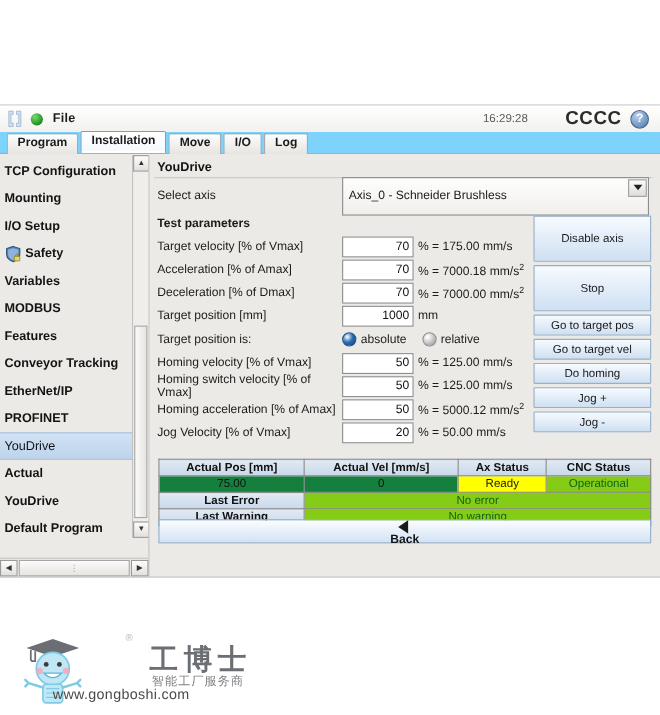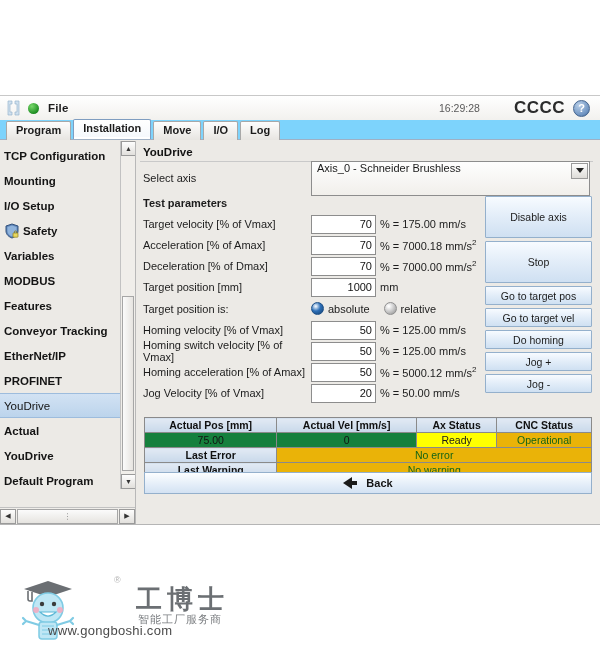--- a/index.html
+++ b/index.html
@@ -223,21 +223,21 @@
     white-space: nowrap;
   }
   .unit sup { font-size: 8px; }
 
   
   #axis-row { height: 22px; margin-bottom: 4px; }
   #axis-select {
     width: 279px; height: 35px;
     background: linear-gradient(#fefefe, #f1efeb);
     border: 1px solid #8d8d8d;
-    display: flex; align-items: flex-start;
+    display: flex; align-items: center;
     font-size: 11px; color: #1a1a1a;
     padding-left: 5px;
     position: relative;
   }
   #axis-select .arrow-box {
     position: absolute; right: 1px; top: 1px;
     width: 17px; height: 16px;
     background: linear-gradient(#fdfdfd,#dedcd8);
     border: 1px solid #9a9a9a;
     display: flex; align-items: center; justify-content: center;
@@ -296,35 +296,35 @@
     text-align: center;
     padding: 1px 2px;
   }
   #status-table th {
     background: linear-gradient(#e2eaf4, #c8d8ea);
     font-weight: bold;
     color: #101010;
   }
   .cell-white { background: #15803d; color: #111; }
   .cell-yellow { background: #ffff00; color: #1a1a1a; }
-  .cell-green  { background: #eab308; color: #156415; }
+  .cell-green  { background: #84cc16; color: #156415; }
   .row-head {
     background: linear-gradient(#e2eaf4, #c8d8ea);
     font-weight: bold; color: #101010;
   }
 
   
   #back-btn {
     position: absolute;
     left: 8px; right: 8px; top: 331px;
     height: 22px;
     background: linear-gradient(#fcfeff 0%, #e9f1fa 45%, #d3e2f3 100%);
     border: 1px solid #94b0cc;
-    display: flex; align-items: center; justify-content: center;
-    font-size: 11px; font-weight: bold; color: #141414;
+    display: flex; align-items: center; justify-content: space-between;
+    font-size: 11px; font-weight: bold; color: #141414; flex-direction: column;
   }
   #back-btn .arrow-left {
     width: 0; height: 0;
     border-top: 6px solid transparent;
     border-bottom: 6px solid transparent;
     border-right: 9px solid #1a1a1a;
     margin-right: 3px;
   }
   #back-btn .arrow-tail {
     width: 5px; height: 4px; background: #1a1a1a; margin-right: 6px;

